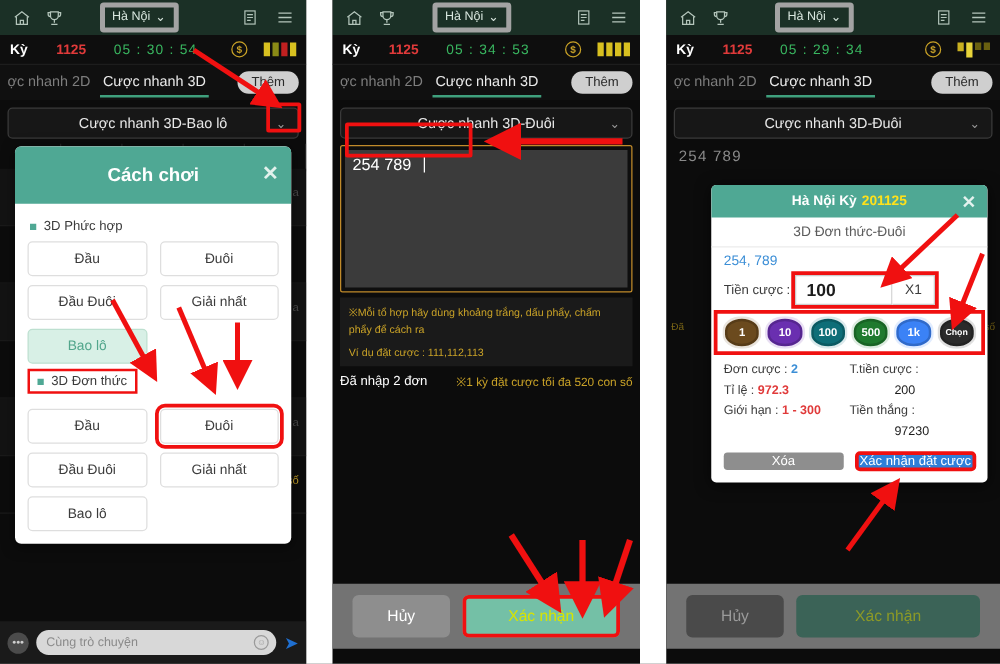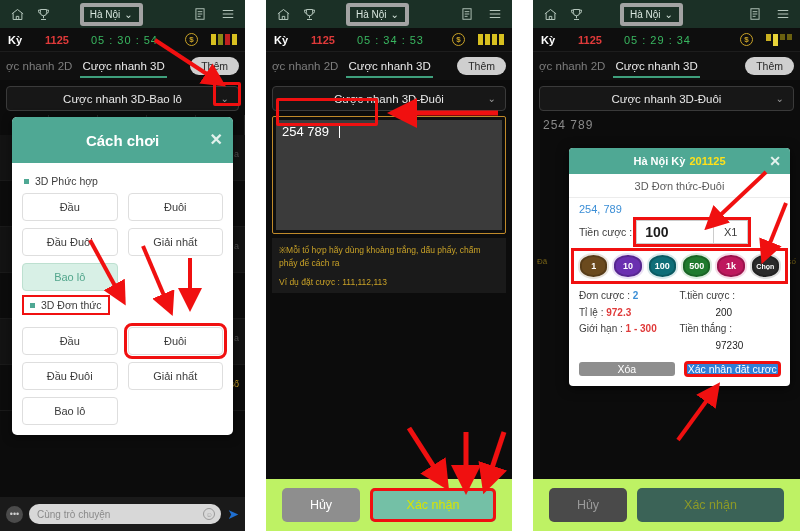--- a/index.html
+++ b/index.html
@@ -134,21 +134,21 @@
   .ta { height:110px; background:#3b3b3b; padding:4px 6px; color:#fff; font-size:13px; position:relative; }
   .ta .val { position:relative; display:inline-block; }
   .ta .caret { display:inline-block; width:1px; height:14px; background:#fff; margin-left:10px; vertical-align:-2px; }
   .hintbox { margin:4px 6px 0 6px; background:#1a1a1a; padding:6px 7px; }
   .hint { color:#c9a227; font-size:8.5px; line-height:1.5; }
   .hint2 { color:#c9a227; font-size:8.5px; margin-top:7px; }
   .inforow { display:flex; align-items:center; gap:10px; margin:6px 6px 0 6px; }
   .info-l { color:#fff; font-size:10.5px; }
   .info-r { color:#c9a227; font-size:9.5px; margin-left:auto; }
   .footbtns {
-    position:absolute; left:0; right:0; bottom:0; height:52px; background:#bef264;
+    position:absolute; left:0; right:0; bottom:12px; height:52px; background:#737373;
     display:flex; align-items:center; gap:10px; padding:0 16px;
   }
   .fb { flex:1; height:34px; border-radius:5px; display:flex; align-items:center; justify-content:center; font-size:12.5px; }
   .fb.cancel { background:#8e8e8e; color:#fff; flex:0 0 78px; }
   .fb.ok { background:#74c0a6; color:#d8e400; }
   .fb.ok.hl { outline:3px solid #f01010; outline-offset:-3px; }
   .fb.cancel.dim { background:#4a4a4a; color:#9a9a9a; }
   .fb.ok.dim { background:#3b6357; color:#8d9a26; }
 
   
@@ -409,20 +409,24 @@
       <div class="ta">
         <span class="val">254  789</span><span class="caret"></span>
       </div>
     </div>
 
     <div class="hintbox">
       <div class="hint">※Mỗi tổ hợp hãy dùng khoảng trắng, dấu phẩy, chấm phẩy để cách ra</div>
       <div class="hint2">Ví dụ đặt cược : 111,112,113</div>
     </div>
 
+    <div class="inforow">
+      <span class="info-l">Đã nhập 2 đơn</span>
+      <span class="info-r">※1 kỳ đặt cược tối đa 520 con số</span>
+    </div>
 
     <div class="footbtns">
       <div class="fb cancel">Hủy</div>
       <div class="fb ok hl">Xác nhận</div>
     </div>
 
     <svg class="anno" style="width:246px">
       <defs>
           <marker id="ah2" markerWidth="6" markerHeight="6" refX="3" refY="3" orient="auto">
             <path d="M0,0 L6,3 L0,6 z" fill="#f01010"></path>
@@ -528,21 +532,21 @@
         <span class="chip">
           <span class="disc" style="background:#6a2fb0">10</span>
         </span>
         <span class="chip">
           <span class="disc" style="background:#0e6e78">100</span>
         </span>
         <span class="chip">
           <span class="disc" style="background:#1f7a2e">500</span>
         </span>
         <span class="chip">
-          <span class="disc" style="background:#be185d">1k</span>
+          <span class="disc" style="background:#3b82f6">1k</span>
         </span>
         <span class="chip">
           <span class="disc" style="background:#2b2b2b; font-size:7px">Chọn</span>
         </span>
       </div>
       <div class="stats">
         <div class="col">
           <div>
             <span>Đơn cược :</span>
             <span class="v-blue">2</span>

